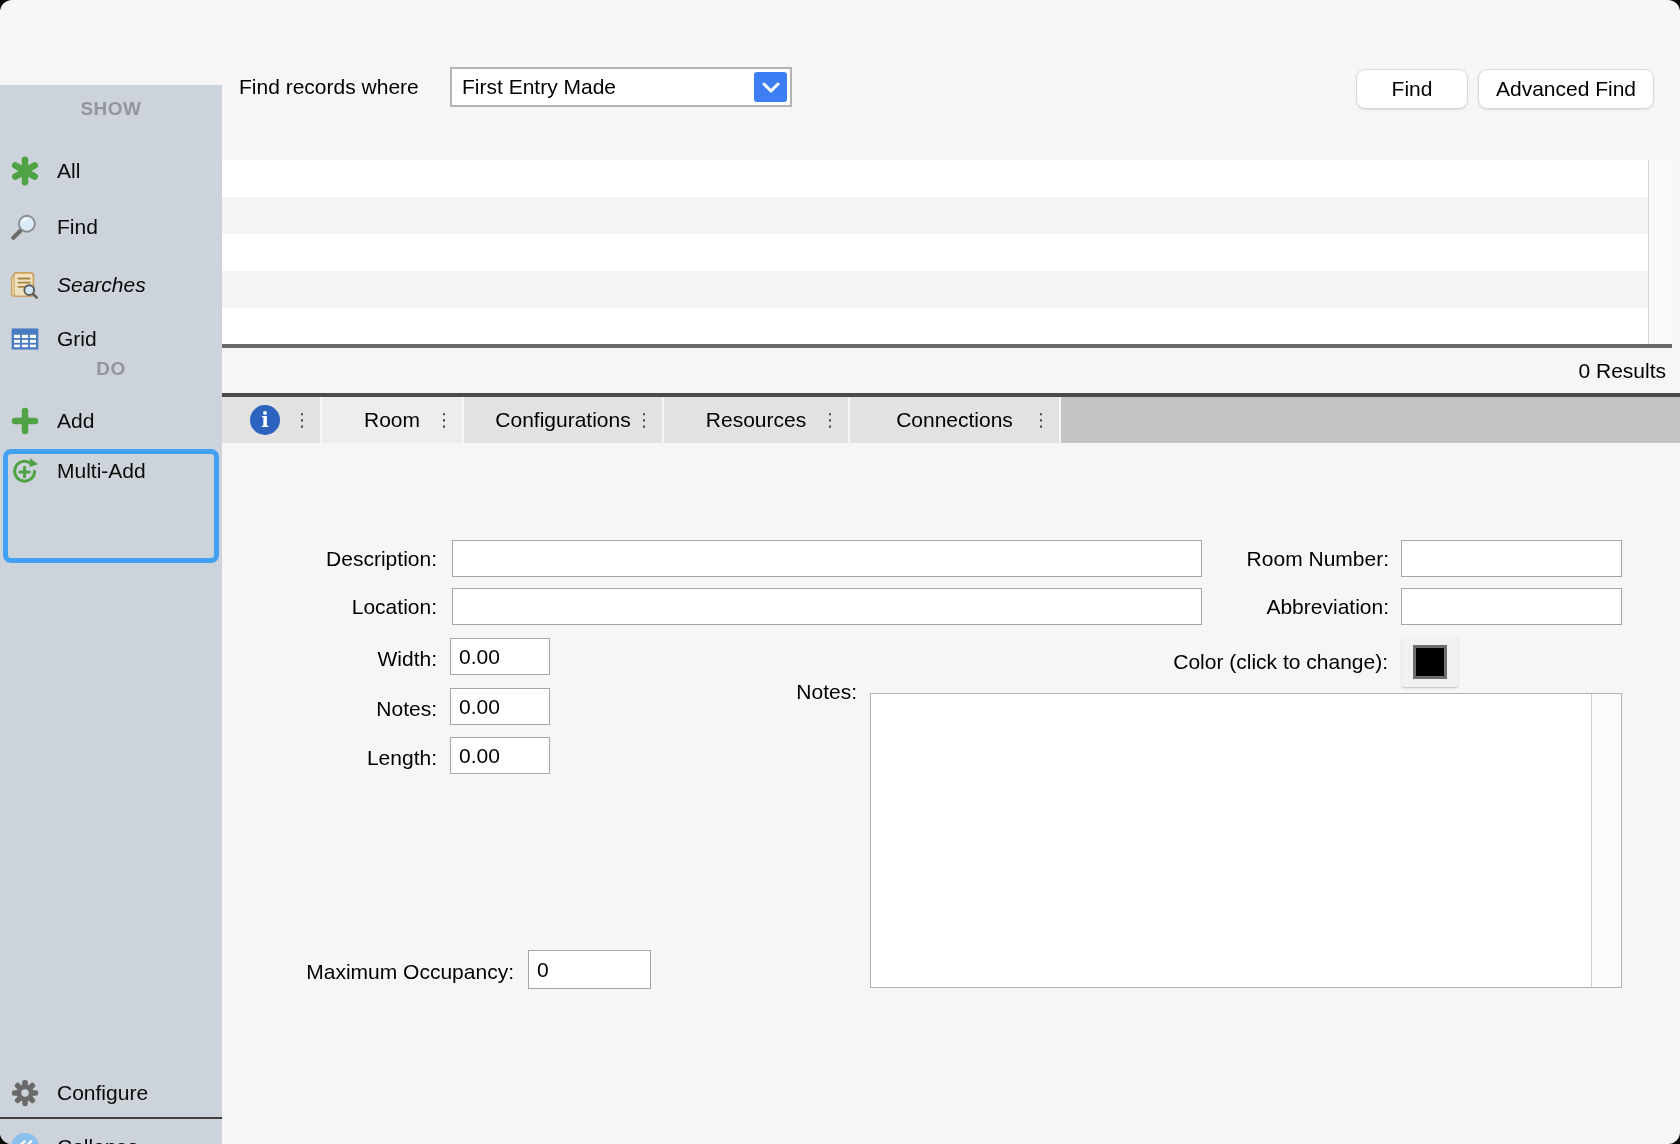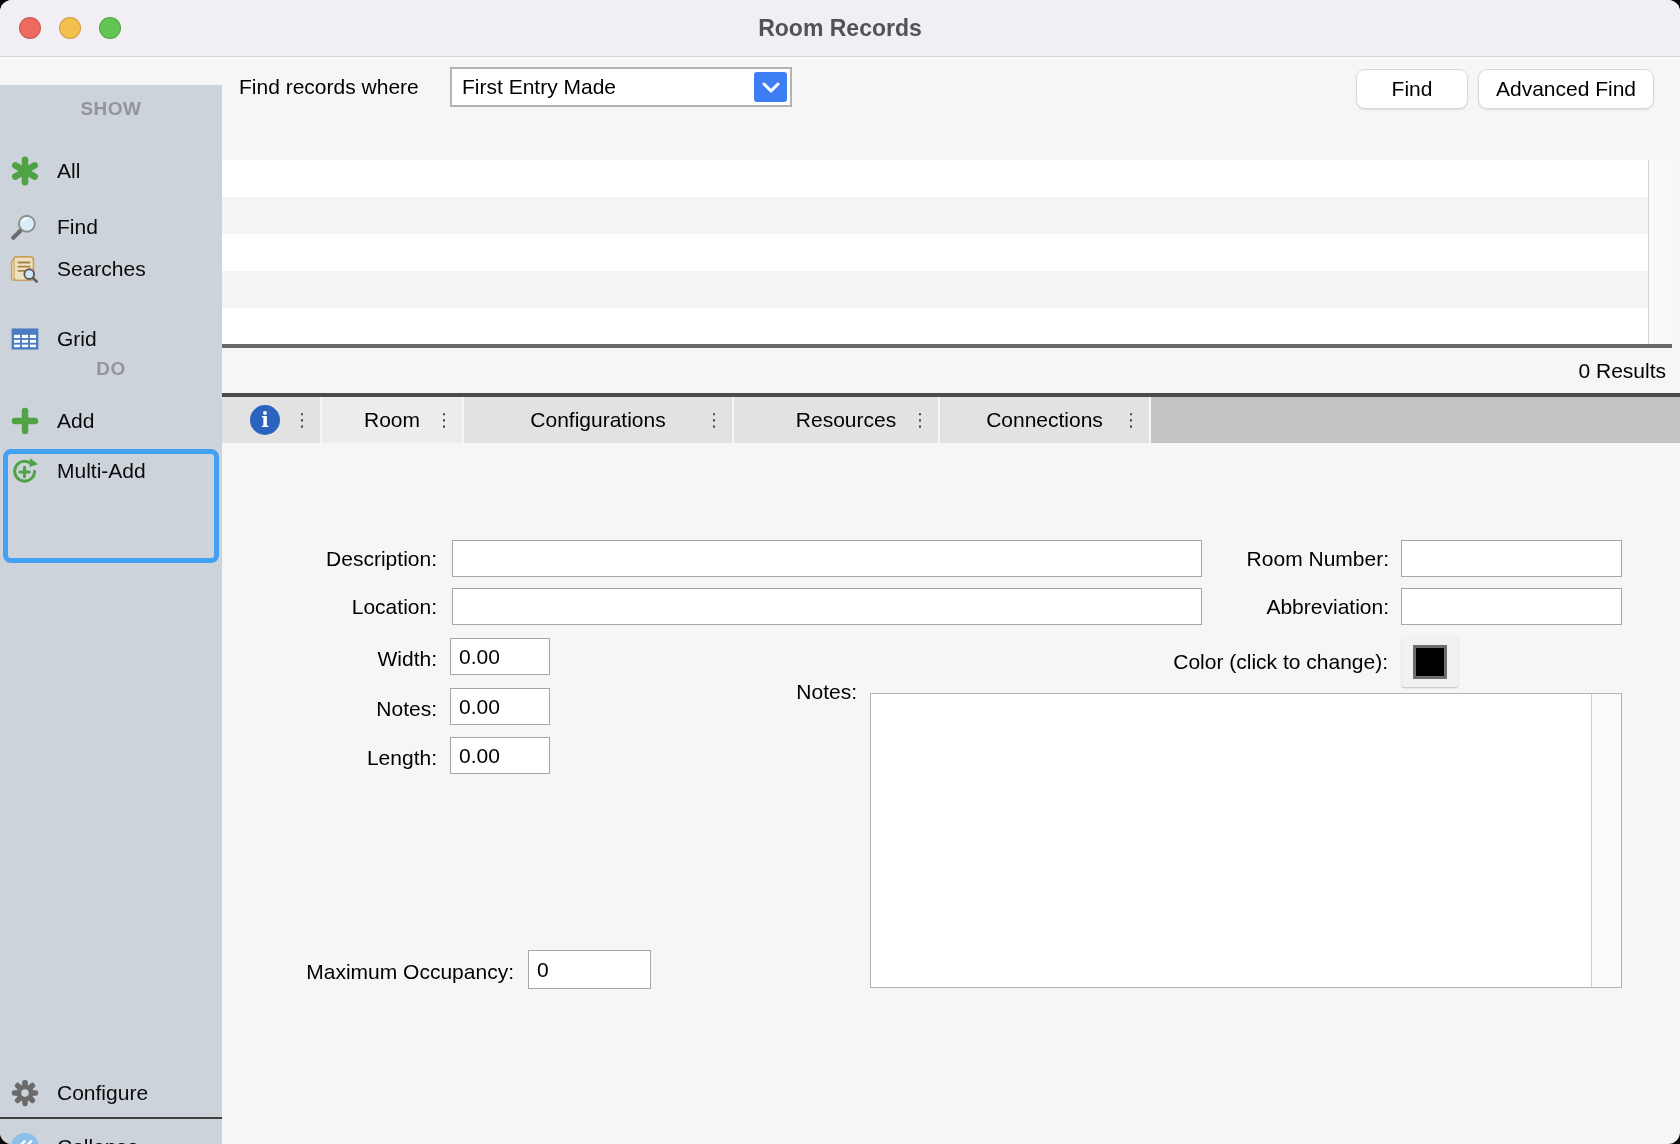--- a/index.html
+++ b/index.html
@@ -47,45 +47,39 @@
   .tgutter{left:1648px;top:160px;width:24px;height:184px;background:#f9f9f9;border-left:1px solid #d3d3d3;box-sizing:border-box;}
   .tbottom{left:222px;top:344px;width:1450px;height:4px;background:#696969;}
   .results{left:222px;top:348px;width:1444px;height:45px;display:flex;align-items:center;justify-content:flex-end;font-size:21px;}
 
   
   .tabline{left:222px;top:393px;width:1458px;height:4px;background:#4b4b4b;}
   .tabrow{left:222px;top:397px;width:1458px;height:46px;display:flex;gap:2px;background:#f6f6f6;}
   .tab{position:relative;height:46px;background:#e2e2e2;display:flex;align-items:center;justify-content:center;font-size:21px;cursor:default;}
   .tab.selected{background:#ededed;}
   .tab .dots{position:absolute;right:9px;top:50%;transform:translateY(-50%);font-size:18px;color:#3c3c3c;line-height:1;}
-  .tab.info-tab{width:98px;} .tab.t-room{width:140px;} .tab.t-conf{width:268px;}
-  .tab.t-res{width:184px;padding-left:20px;} .tab.t-conn{width:209px;align-items:center;}
+  .tab.info-tab{width:98px;} .tab.t-room{width:140px;} .tab.t-conf{width:198px;}
+  .tab.t-res{width:184px;} .tab.t-conn{width:209px;align-items:center;}
   .tabfill{flex:1;background:#c4c4c4;height:46px;}
   .info-circle{width:30px;height:30px;border-radius:50%;background:#2c63be;color:#fff;display:flex;align-items:center;justify-content:center;font-family:"DejaVu Serif",serif;font-weight:bold;font-size:20px;margin-right:12px;}
 
   
   .flabel{position:absolute;height:28px;line-height:28px;font-size:21px;white-space:nowrap;}
   .tf{position:absolute;border:1px solid #a6a6a6;background:#fff;box-sizing:border-box;font-family:"Liberation Sans",sans-serif;font-size:21px;padding:0 8px;outline:none;}
   .swatch-btn{left:1402px;top:637px;width:56px;height:50px;background:#f1f1f1;border-radius:2px;box-shadow:0 1px 2px rgba(0,0,0,.22);display:flex;align-items:center;justify-content:center;cursor:default;}
   .swatch-inner{width:34px;height:34px;border:3px solid #6e6e6e;box-sizing:border-box;background:#000;}
   .notesbox{left:870px;top:693px;width:752px;height:295px;background:#fff;border:1px solid #b3b3b3;box-sizing:border-box;}
   .notesbox textarea{position:absolute;left:0;top:0;width:calc(100% - 30px);height:100%;border:none;resize:none;outline:none;font-family:"Liberation Sans",sans-serif;font-size:21px;padding:6px 8px;box-sizing:border-box;background:transparent;}
   .notes-gutter{position:absolute;right:0;top:0;width:30px;height:100%;background:#fbfbfb;border-left:1px solid #cfcfcf;box-sizing:border-box;}
 </style>
 </head>
 <body>
 
 <div class="window">
 
-  <div class="abs titlebar">
-    <span class="light red"></span>
-    <span class="light yellow"></span>
-    <span class="light green"></span>
-    <div class="abs wintitle">Room Records</div>
-  </div>
 
   <div class="abs sidebar">
     <div class="side-header" style="top:13px;">SHOW</div>
 
     <div class="side-item" style="top:60px;">
       <span class="ic">
         <svg width="30" height="30" viewBox="0 0 32 32">
             <g stroke="#4fa344" stroke-width="7" stroke-linecap="round">
               <line x1="16" y1="4" x2="16" y2="28"></line>
               <line x1="5.6" y1="10" x2="26.4" y2="22"></line>
@@ -100,21 +94,21 @@
       <span class="ic">
         <svg width="30" height="30" viewBox="0 0 32 32">
             <line x1="11" y1="20" x2="3.5" y2="27.5" stroke="#6b6b6b" stroke-width="4.5" stroke-linecap="round"></line>
             <circle cx="18" cy="12.5" r="8.5" fill="#d9ecf8" stroke="#8c8c8c" stroke-width="2"></circle>
             <path d="M13.5 9.5 A6 6 0 0 1 18 7" stroke="#ffffff" stroke-width="2" fill="none" stroke-linecap="round"></path>
           </svg>
       </span>
       <span class="lbl">Find</span>
     </div>
 
-    <div class="side-item" style="top:158px;">
+    <div class="side-item" style="top:174px;font-style:italic;">
       <span class="ic">
         <svg width="30" height="30" viewBox="0 0 32 32">
             <rect x="4" y="3" width="21" height="25" rx="3" fill="#f0e2c0" stroke="#c9a05e" stroke-width="1.8"></rect>
             <path d="M4 6 q-2.5 0 -2.5 3 l0 16 q0 3 2.5 3" fill="#e3cf9f" stroke="#c9a05e" stroke-width="1.2"></path>
             <g stroke="#a98344" stroke-width="2" stroke-linecap="round">
               <line x1="9" y1="9" x2="21" y2="9"></line>
               <line x1="9" y1="13.5" x2="21" y2="13.5"></line>
               <line x1="9" y1="18" x2="16" y2="18"></line>
             </g>
             <circle cx="20.5" cy="21.5" r="5.2" fill="#cfe4f3" stroke="#5a5a5a" stroke-width="2"></circle>

